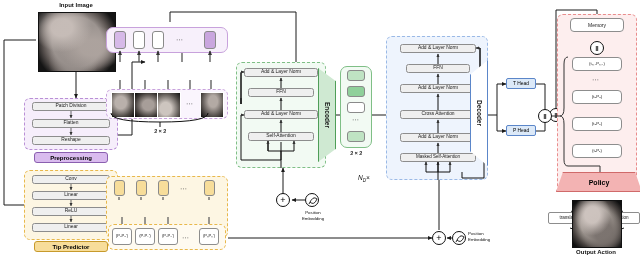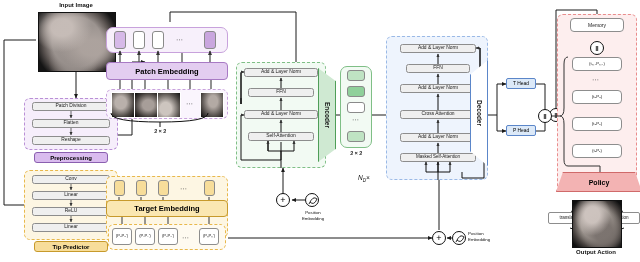--- a/index.html
+++ b/index.html
@@ -115,23 +115,20 @@
     </g>
   </svg>
 
   <div class="abs grp" style="left:106px;top:27px;width:122px;height:26px;border-style:solid;border-color:#c8a2dc;background:#f7f0fb;border-radius:7px;"></div>
   <div class="abs token" style="left:114px;top:31px;width:12px;height:18px;background:#d6b9e8;"></div>
   <div class="abs token" style="left:133px;top:31px;width:12px;height:18px;background:#fff;"></div>
   <div class="abs token" style="left:152px;top:31px;width:12px;height:18px;background:#fff;"></div>
   <div class="abs dots" style="left:176px;top:36px;">⋯</div>
   <div class="abs token" style="left:204px;top:31px;width:12px;height:18px;background:#c9a6de;"></div>
 
-  <div class="abs" style="left:106px;top:62px;width:122px;height:18px;background:#e3cdf0;border:1px solid #a87ac4;border-radius:4px;display:flex;align-items:center;justify-content:center;">
-    <span class="bigname">Patch Embedding</span>
-  </div>
 
   <div class="abs grp" style="left:106px;top:89px;width:122px;height:30px;border-color:#c8a2dc;background:#faf5fd;"></div>
   <div class="imgbox" style="left:111px;top:92px;width:22px;height:24px;border:0.6px solid #fff;background:radial-gradient(ellipse at 40% 40%,#b9b0ab 0 30%,#4a4541 70%,#0d0d0d 100%);"></div>
   <div class="imgbox" style="left:134px;top:92px;width:22px;height:24px;border:0.6px solid #fff;background:radial-gradient(ellipse at 60% 50%,#a79e99 0 30%,#3f3a37 72%,#0a0a0a 100%);"></div>
   <div class="imgbox" style="left:157px;top:92px;width:22px;height:24px;border:0.6px solid #fff;background:radial-gradient(ellipse at 35% 65%,#cdc5bf 0 28%,#55504c 70%,#111 100%);"></div>
   <div class="abs dots" style="left:186px;top:100px;">⋯</div>
   <div class="imgbox" style="left:200px;top:92px;width:22px;height:24px;border:0.6px solid #fff;background:radial-gradient(ellipse at 55% 35%,#b3aaa4 0 26%,#4d4844 70%,#0b0b0b 100%);"></div>
 
   <svg style="left:0;top:0;">
     <g stroke="#555" fill="none" stroke-width="1.3">
@@ -153,23 +150,20 @@
   </svg>
   <div class="cap" style="left:140px;top:128px;width:40px;font-style:italic;font-weight:bold;">3 × 3</div>
 
   <div class="abs grp" style="left:106px;top:176px;width:122px;height:62px;border-color:#e8b84b;background:#fdf6e3;"></div>
   <div class="abs token" style="left:114px;top:180px;width:11px;height:16px;background:#f7dd9a;"></div>
   <div class="abs token" style="left:136px;top:180px;width:11px;height:16px;background:#f7dd9a;"></div>
   <div class="abs token" style="left:158px;top:180px;width:11px;height:16px;background:#f7dd9a;"></div>
   <div class="abs dots" style="left:180px;top:185px;">⋯</div>
   <div class="abs token" style="left:204px;top:180px;width:11px;height:16px;background:#f7dd9a;"></div>
 
-  <div class="abs" style="left:106px;top:200px;width:122px;height:17px;background:#fae7b2;border:1px solid #c79a2c;border-radius:4px;display:flex;align-items:center;justify-content:center;">
-    <span class="bigname">Target Embedding</span>
-  </div>
 
   <div class="abs grp" style="left:108px;top:224px;width:118px;height:26px;border-color:#e8b84b;background:#fefaf0;"></div>
   <div class="abs blk" style="left:112px;top:228px;width:20px;height:17px;background:#fff;border-radius:3px;font-size:4.1px;">(P₀P₀′)</div>
   <div class="abs blk" style="left:135px;top:228px;width:20px;height:17px;background:#fff;border-radius:3px;font-size:4.1px;">(P₁P₁′)</div>
   <div class="abs blk" style="left:158px;top:228px;width:20px;height:17px;background:#fff;border-radius:3px;font-size:4.1px;">(P₂P₂′)</div>
   <div class="abs dots" style="left:182px;top:234px;">⋯</div>
   <div class="abs blk" style="left:199px;top:228px;width:20px;height:17px;background:#fff;border-radius:3px;font-size:4.1px;">(PₙPₙ′)</div>
 
   <svg style="left:0;top:0;">
     <g stroke="#555" fill="none" stroke-width="1.2">

